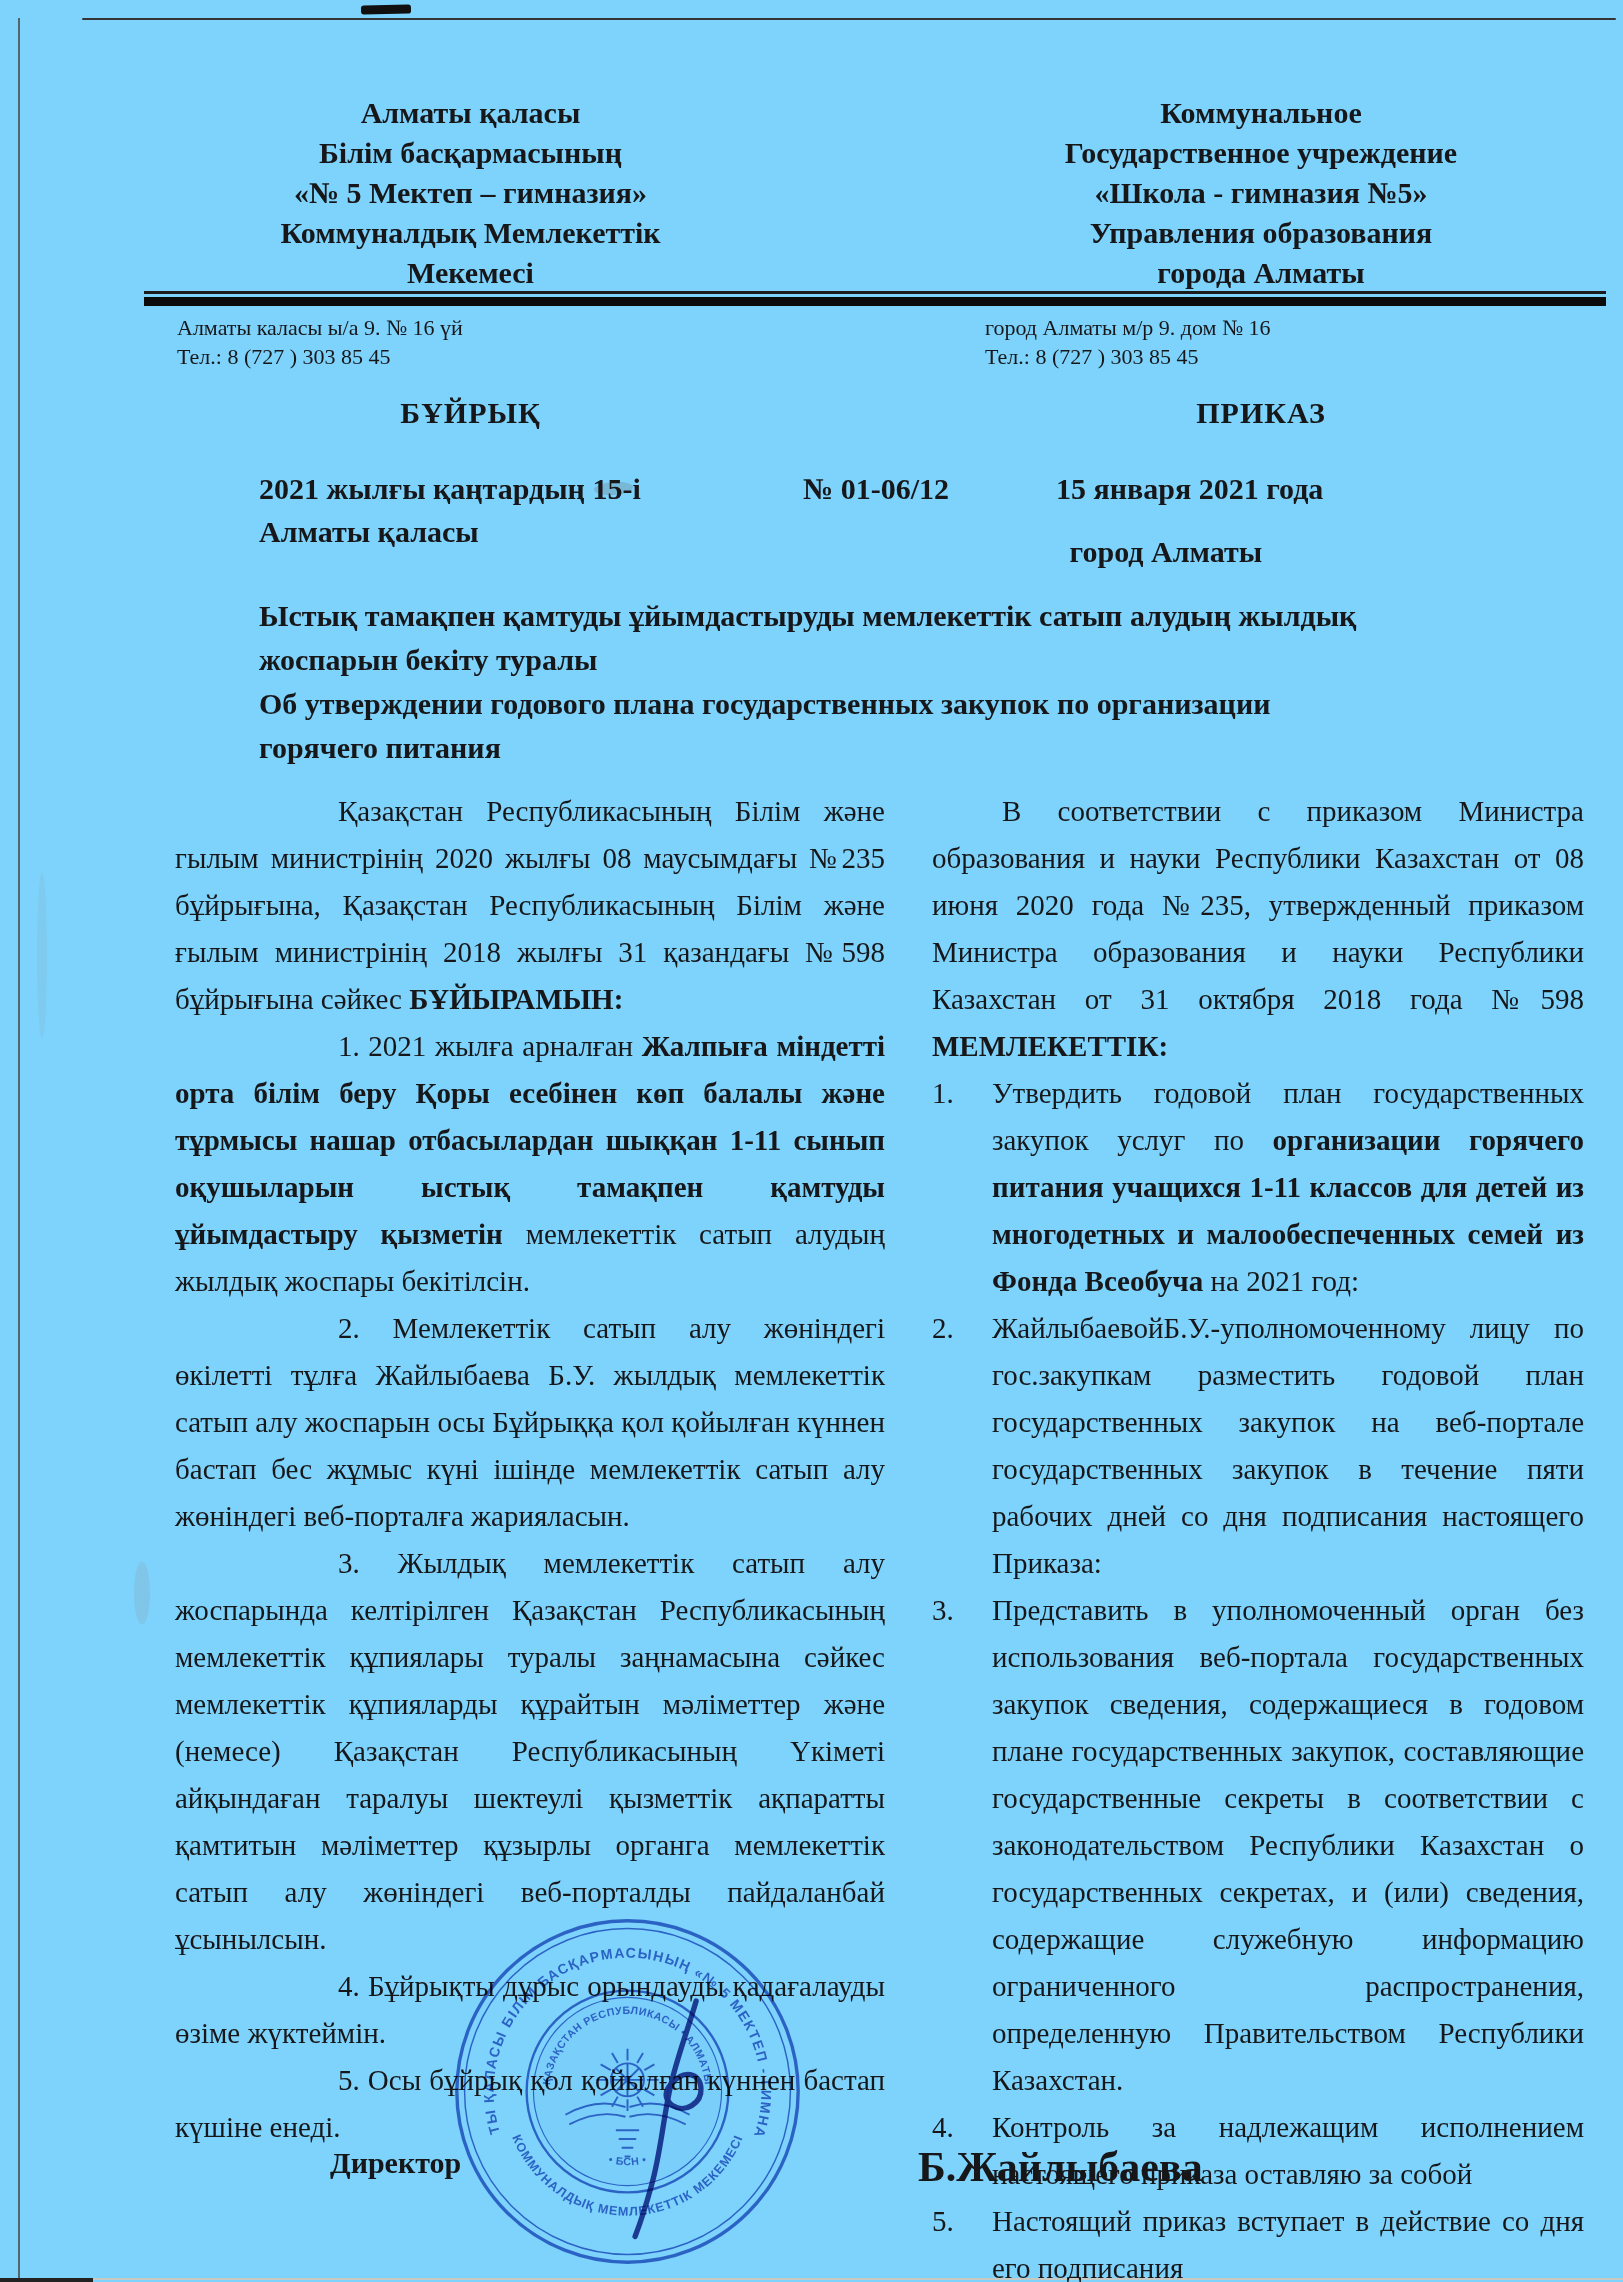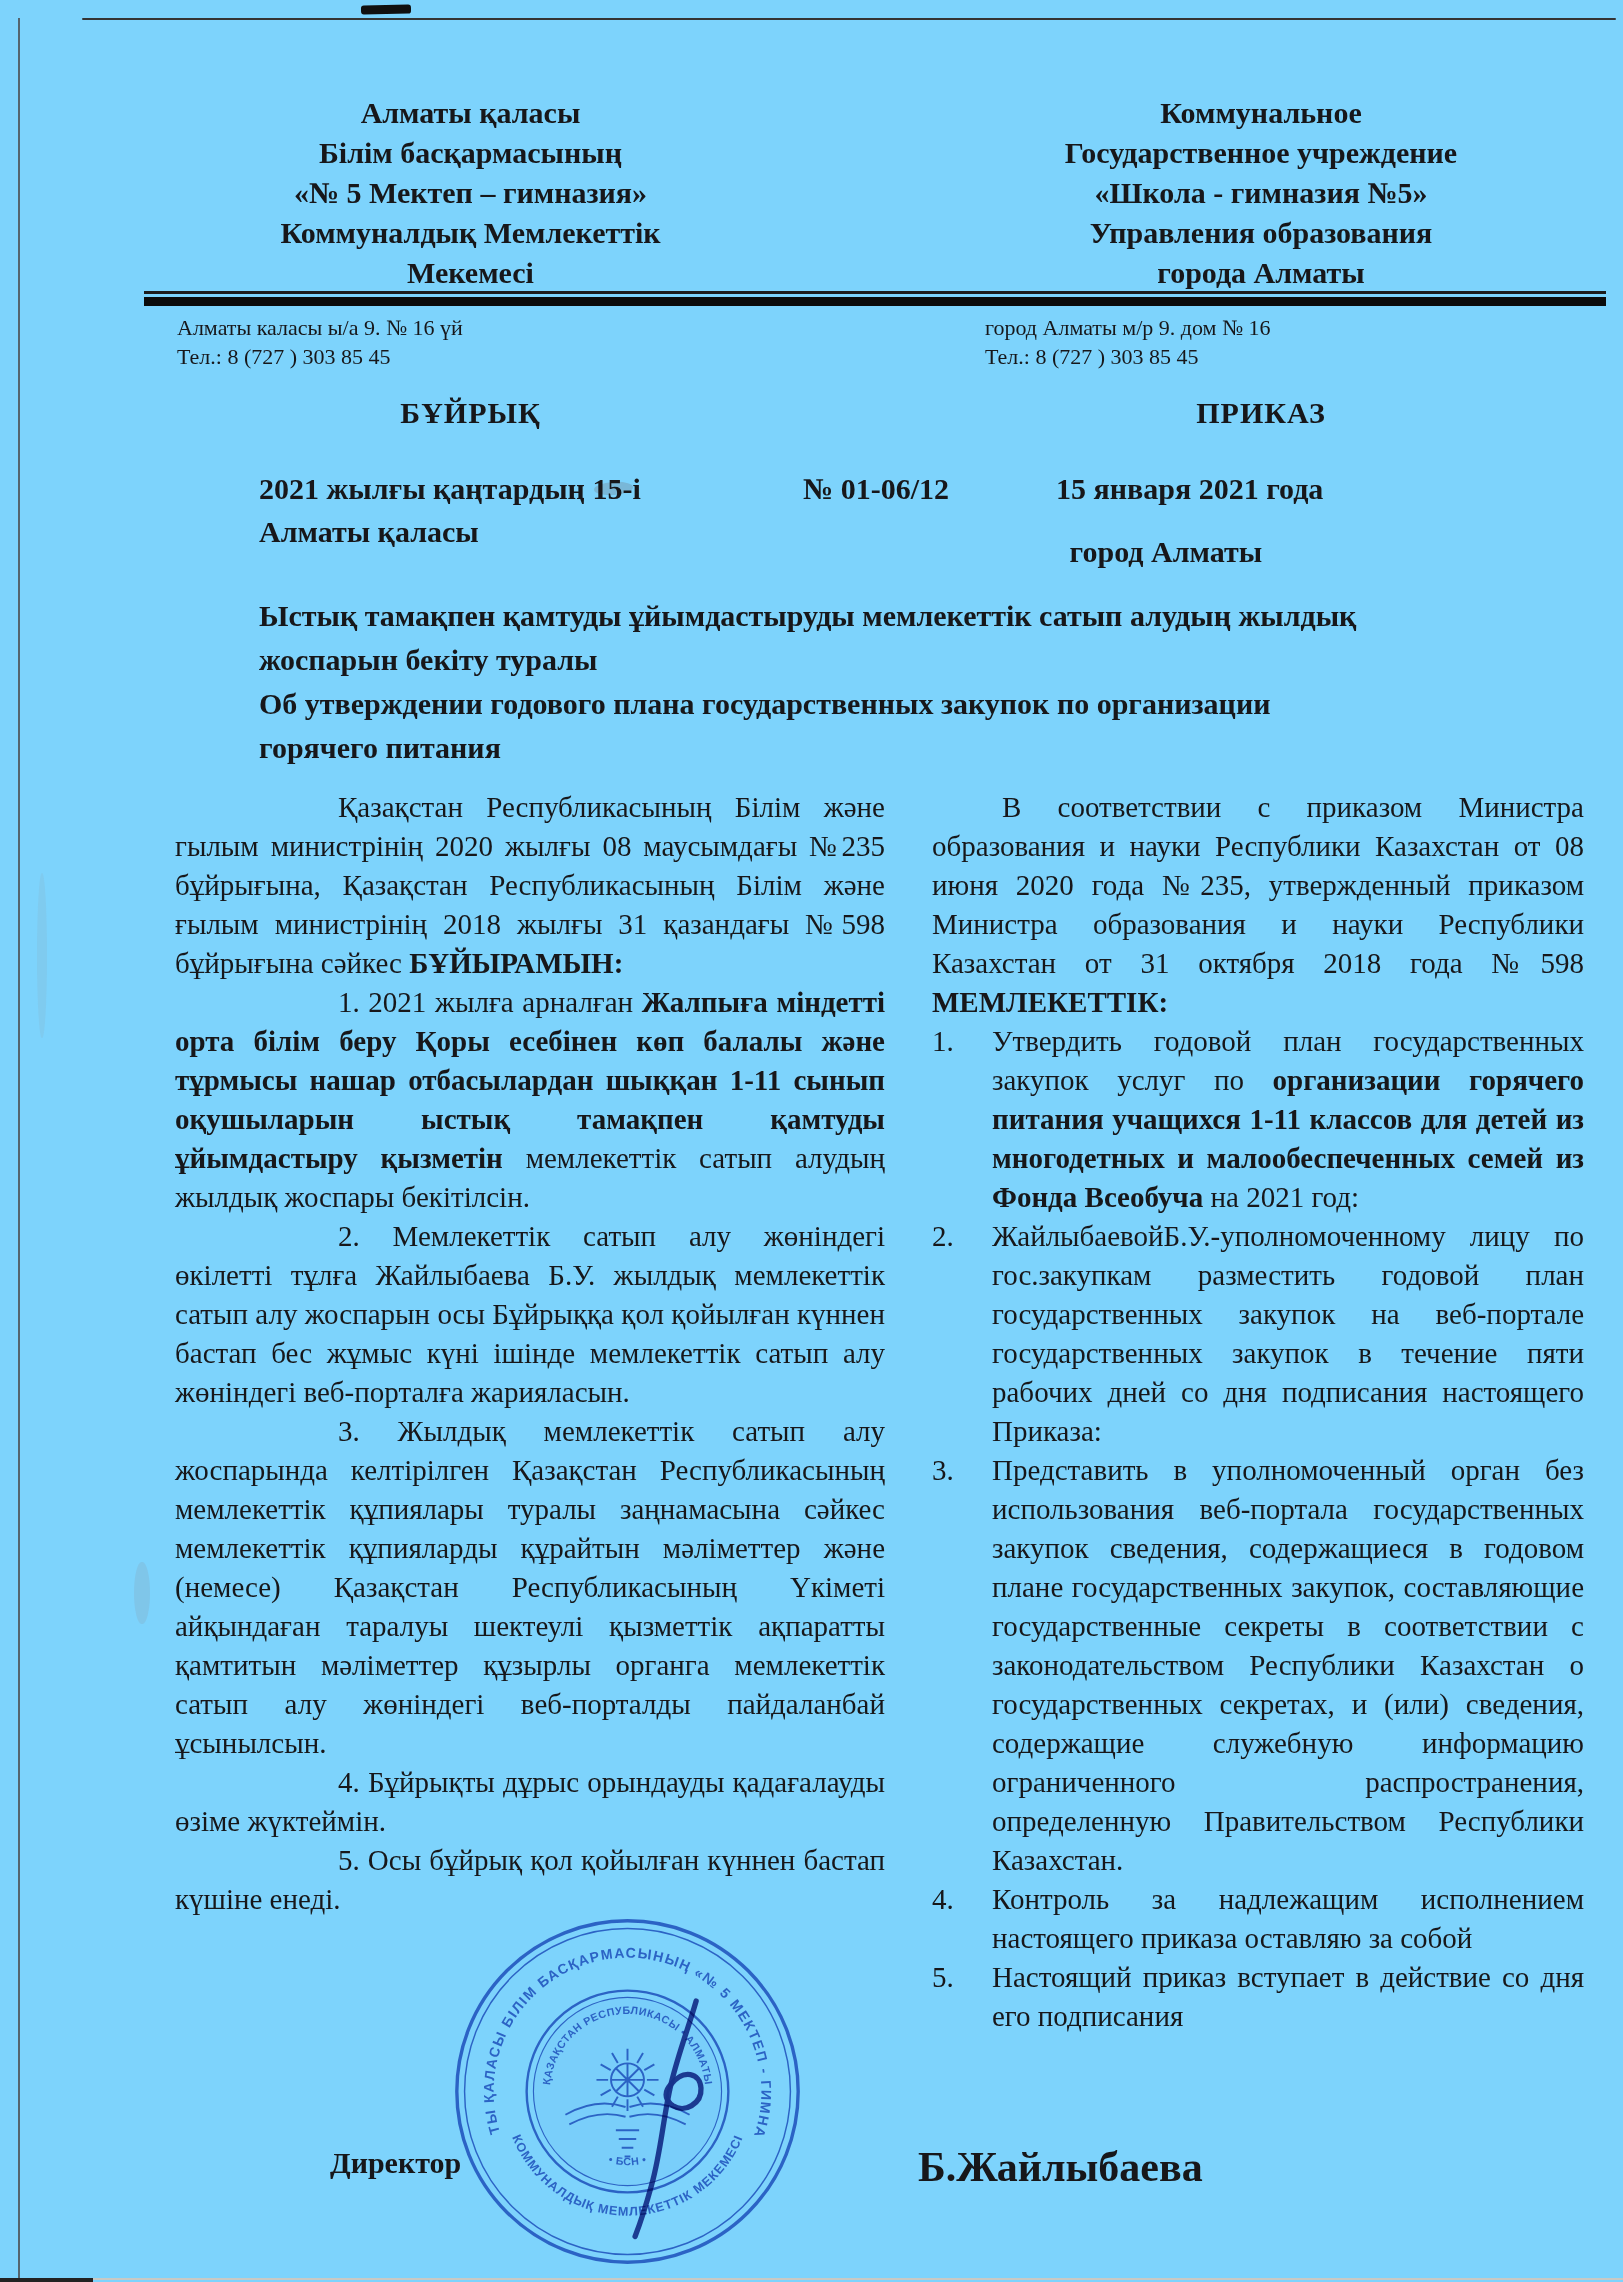--- a/index.html
+++ b/index.html
@@ -37,21 +37,21 @@
   .order-title-kk{left:199px;width:543px;}
   .order-title-ru{left:970px;width:582px;}
   .dateblock{position:absolute;top:467px;font-weight:bold;font-size:30px;line-height:43px;}
   .date-kk{left:259px;}
   .order-no{left:803px;}
   .date-ru{left:1056px;}
   .date-ru .l2{margin-left:13.6px;margin-top:20px;}
   
   .subject{position:absolute;left:259px;top:594px;width:1135px;font-weight:bold;font-size:30px;line-height:44px;text-align:left;}
   
-  .col{position:absolute;top:788px;font-size:29px;line-height:39px;text-align:justify;z-index:1;}
+  .col{position:absolute;top:788px;font-size:29px;line-height:47px;text-align:justify;z-index:1;}
   .col-left{left:175px;width:710px;}
   .col-right{left:932px;width:652px;}
   .col p{margin:0;}
   .col-left p{text-indent:163px;}
   .col-right .lead{text-indent:70px;}
   .ritem{display:flex;}
   .rnum{width:60px;flex:none;}
   .rbody{flex:1;text-align:justify;}
   
   .director{position:absolute;left:330px;top:2146px;font-weight:bold;font-size:30px;}

